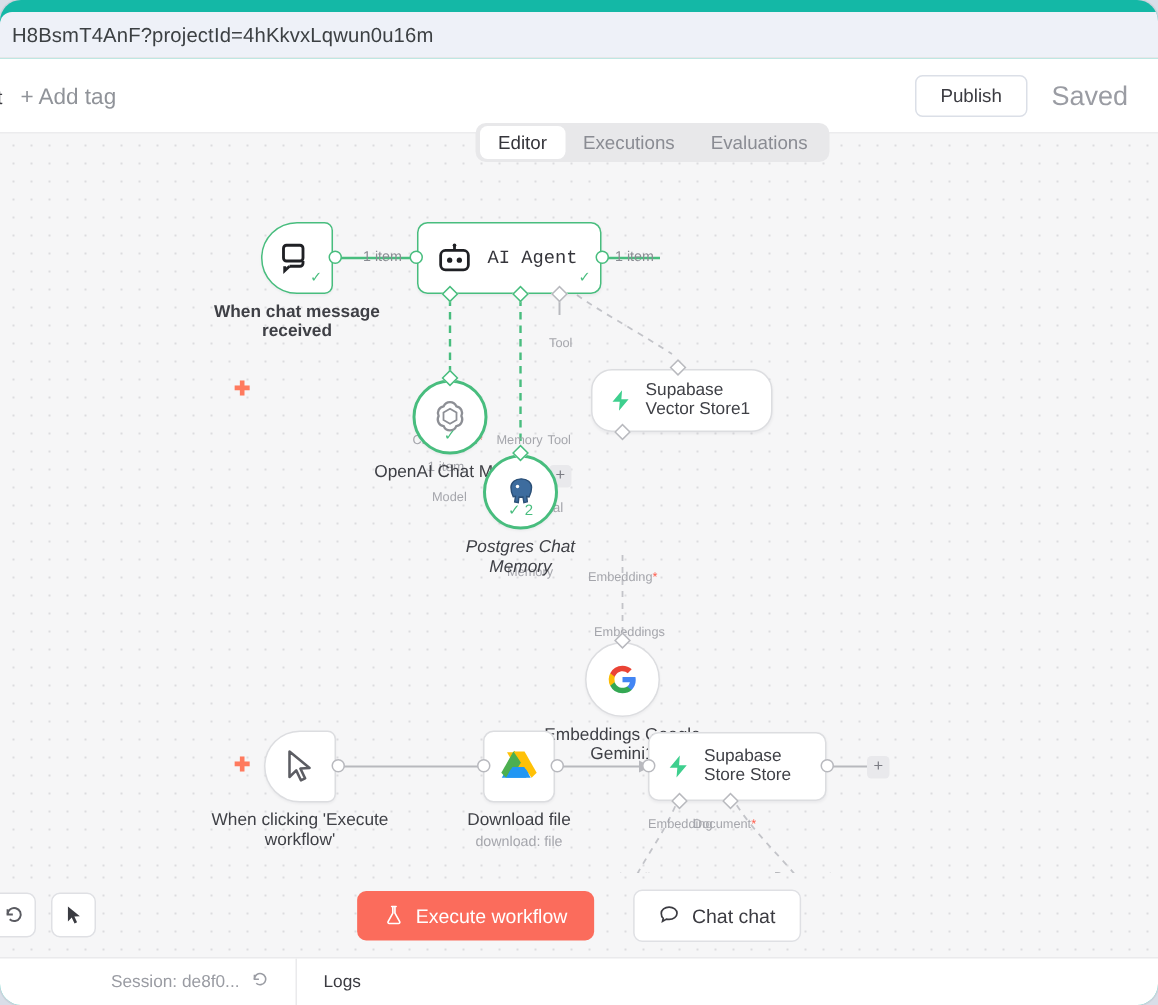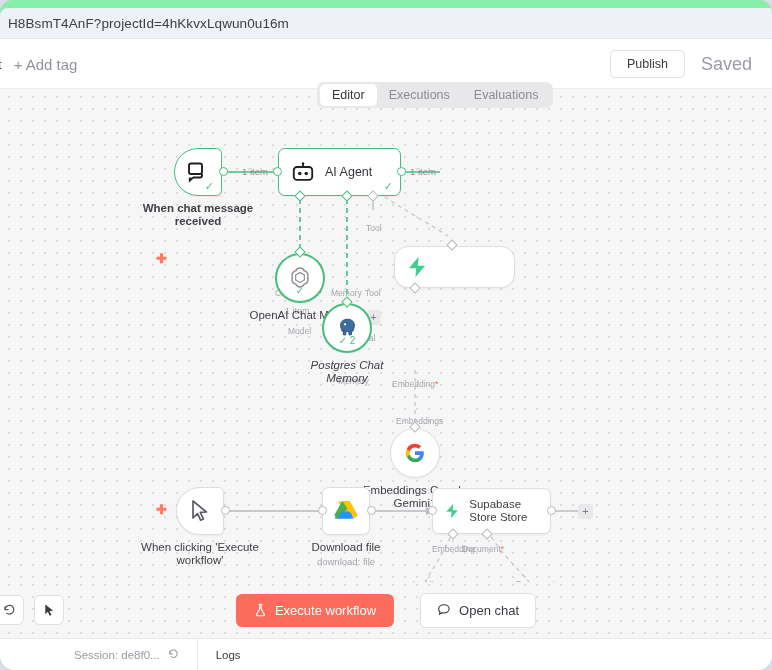--- a/index.html
+++ b/index.html
@@ -6,21 +6,21 @@
   html, body {
     width: 772px; height: 670px;
     background: #d9dee8;
     font-family: "Liberation Sans", sans-serif;
     overflow: hidden;
   }
 
   #app {
     position: relative;
     width: 772px; height: 670px;
-    background: #86efac;
+    background: #14b8a6;
     border-radius: 14px;
     overflow: hidden;
     box-shadow: 0 0 0 1px rgba(0,0,0,0.05);
   }
 
   
   .urlbar {
     position: absolute; left: 0; top: 8px;
     width: 772px; height: 30px;
     background: #eef1f8;
@@ -106,21 +106,21 @@
   .node { position: absolute; }
 
   .nbox {
     background: #ffffff;
     border: 1px solid #dcdde0;
     border-radius: 7px;
     position: relative;
     display: flex; align-items: center;
     box-shadow: 0 1px 2px rgba(20,20,30,0.05);
   }
-  .nbox.green { border-color: #48bd7e; }
+  .nbox.green { border-color: #48bd7e; font-family: Liberation Mono, monospace; }
   .nbox.trigger { border-top-left-radius: 30px; border-bottom-left-radius: 30px; }
 
   .nlabel {
     position: absolute;
     text-align: center;
     font-size: 11.5px;
     color: #3f4046;
     line-height: 13px;
     width: 140px;
     left: 50%;
@@ -391,20 +391,21 @@
       </div>
       <div class="diamond green" style="left:21px; top:-5px;"></div>
       <div class="nlabel" style="top:56px; width:90px;font-style:italic;">Postgres Chat Memory</div>
     </div>
 
     <div class="node" style="left:394px; top:158px;">
       <div class="nbox" style="width:121px; height:42px; padding-left:12px; gap:10px; border-radius:14px;">
         <svg class="ic" width="20" height="22" viewBox="0 0 20 22">
           <path d="M11.5 0.8 L2 12.2 h7.2 l-0.8 9 L18 9.8 h-7.2 z" fill="#3ecf8e"></path>
         </svg>
+        <span style="font-size:11.5px; color:#3f4046; line-height:13px;">Supabase Vector Store1</span>
       </div>
       <div class="diamond" style="left:54px; top:-5px;"></div>
       <div class="diamond" style="left:17px; top:38px;"></div>
     </div>
     <div class="wlabel" style="left:392px; top:291px;">
       <span>Embedding</span><span class="req">*</span>
     </div>
     <div class="wlabel" style="left:396px; top:328px;">Embeddings</div>
 
     <div class="node" style="left:390px; top:340px;">
@@ -488,21 +489,21 @@
       <button class="exec-btn">
         <svg width="13" height="14" viewBox="0 0 14 16">
           <path d="M5.3 1.5 h3.4 M6.2 1.5 v5 L2.6 13 a1 1 0 0 0 .9 1.5 h7 a1 1 0 0 0 .9-1.5 L7.8 6.5 v-5" fill="none" stroke="#ffffff" stroke-width="1.25" stroke-linecap="round" stroke-linejoin="round"></path>
         </svg>
         <span>Execute workflow</span>
       </button>
       <button class="chat-btn">
         <svg width="14" height="14" viewBox="0 0 16 16">
           <path d="M8 2 c3.3 0 6 2.1 6 4.7 s-2.7 4.7-6 4.7 c-.7 0-1.4-.1-2-.3 L3 12.8 l.5-2.2 C2.3 9.7 2 8.3 2 6.7 2 4.1 4.7 2 8 2 z" fill="none" stroke="#3b3b41" stroke-width="1.3"></path>
         </svg>
-        <span>Open chat</span>
+        <span>Chat chat</span>
       </button>
     </div>
   </div>
 
   <div class="statusbar">
     <div class="session">
       <span>Session: de8f0...</span>
       <span>
         <svg width="12" height="12" viewBox="0 0 16 16">
           <path d="M3.5 7.5 a5 5 0 1 1 1.6 3.8" fill="none" stroke="#9a9ca3" stroke-width="1.4"></path>

